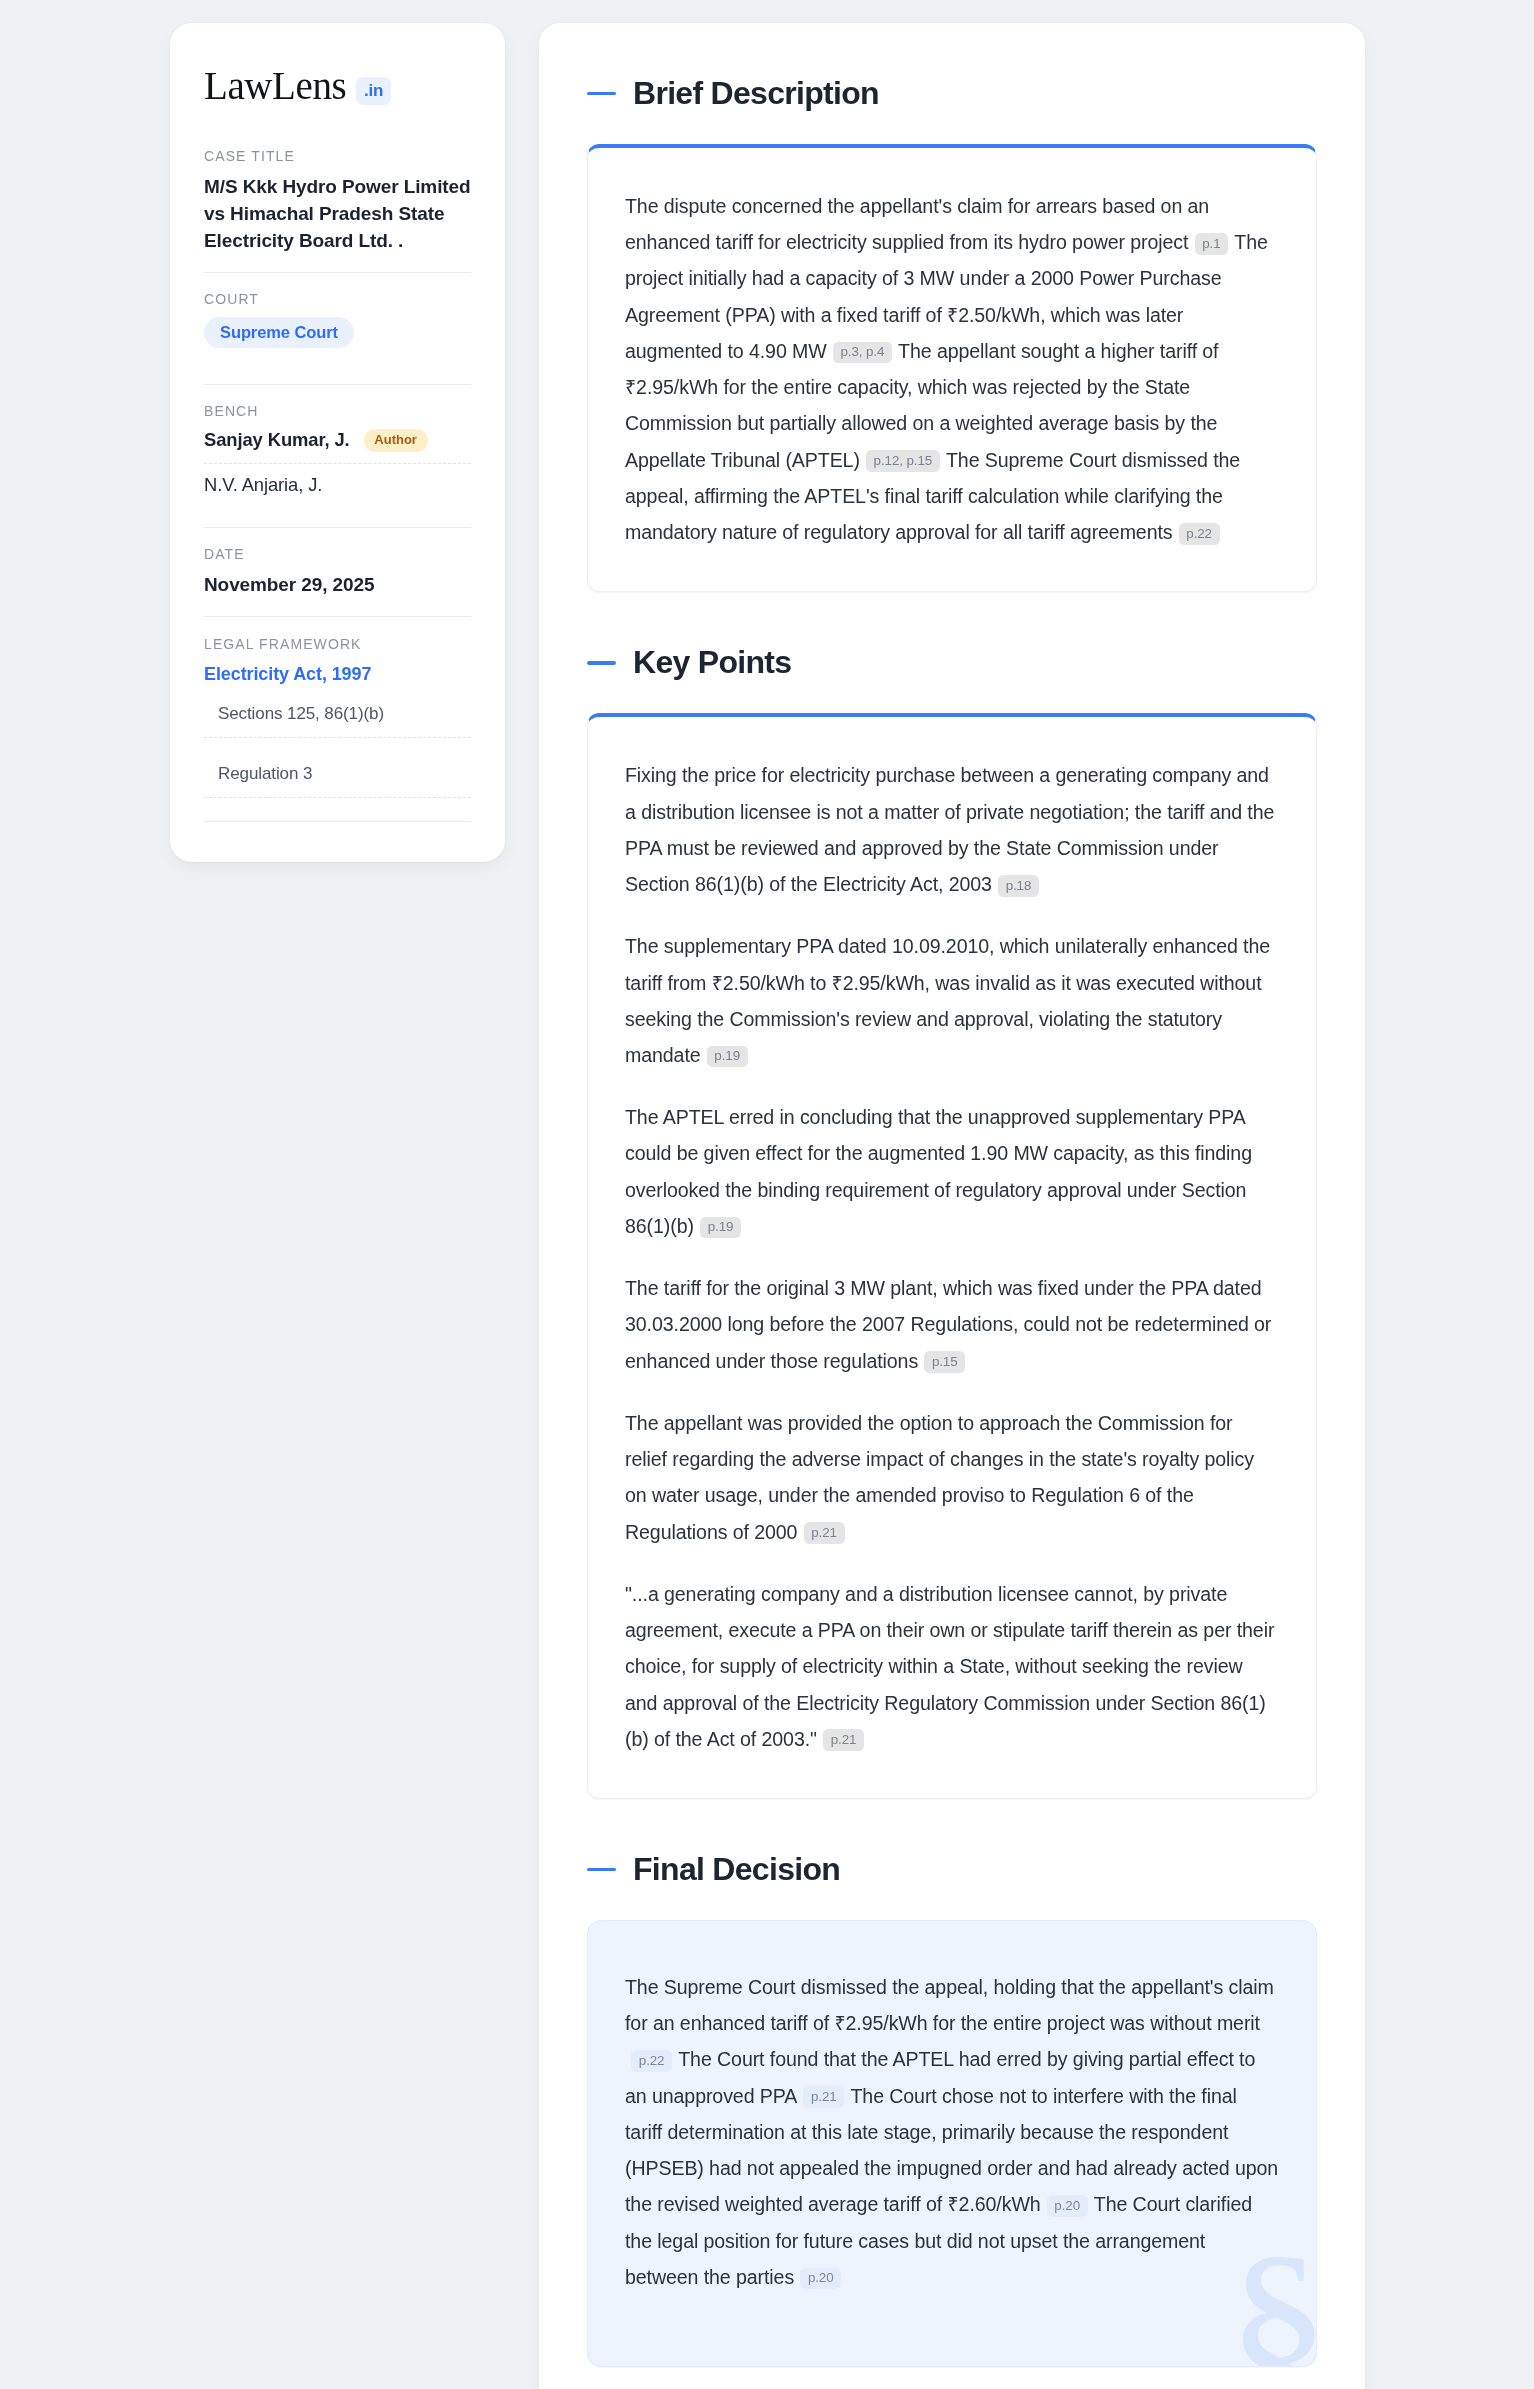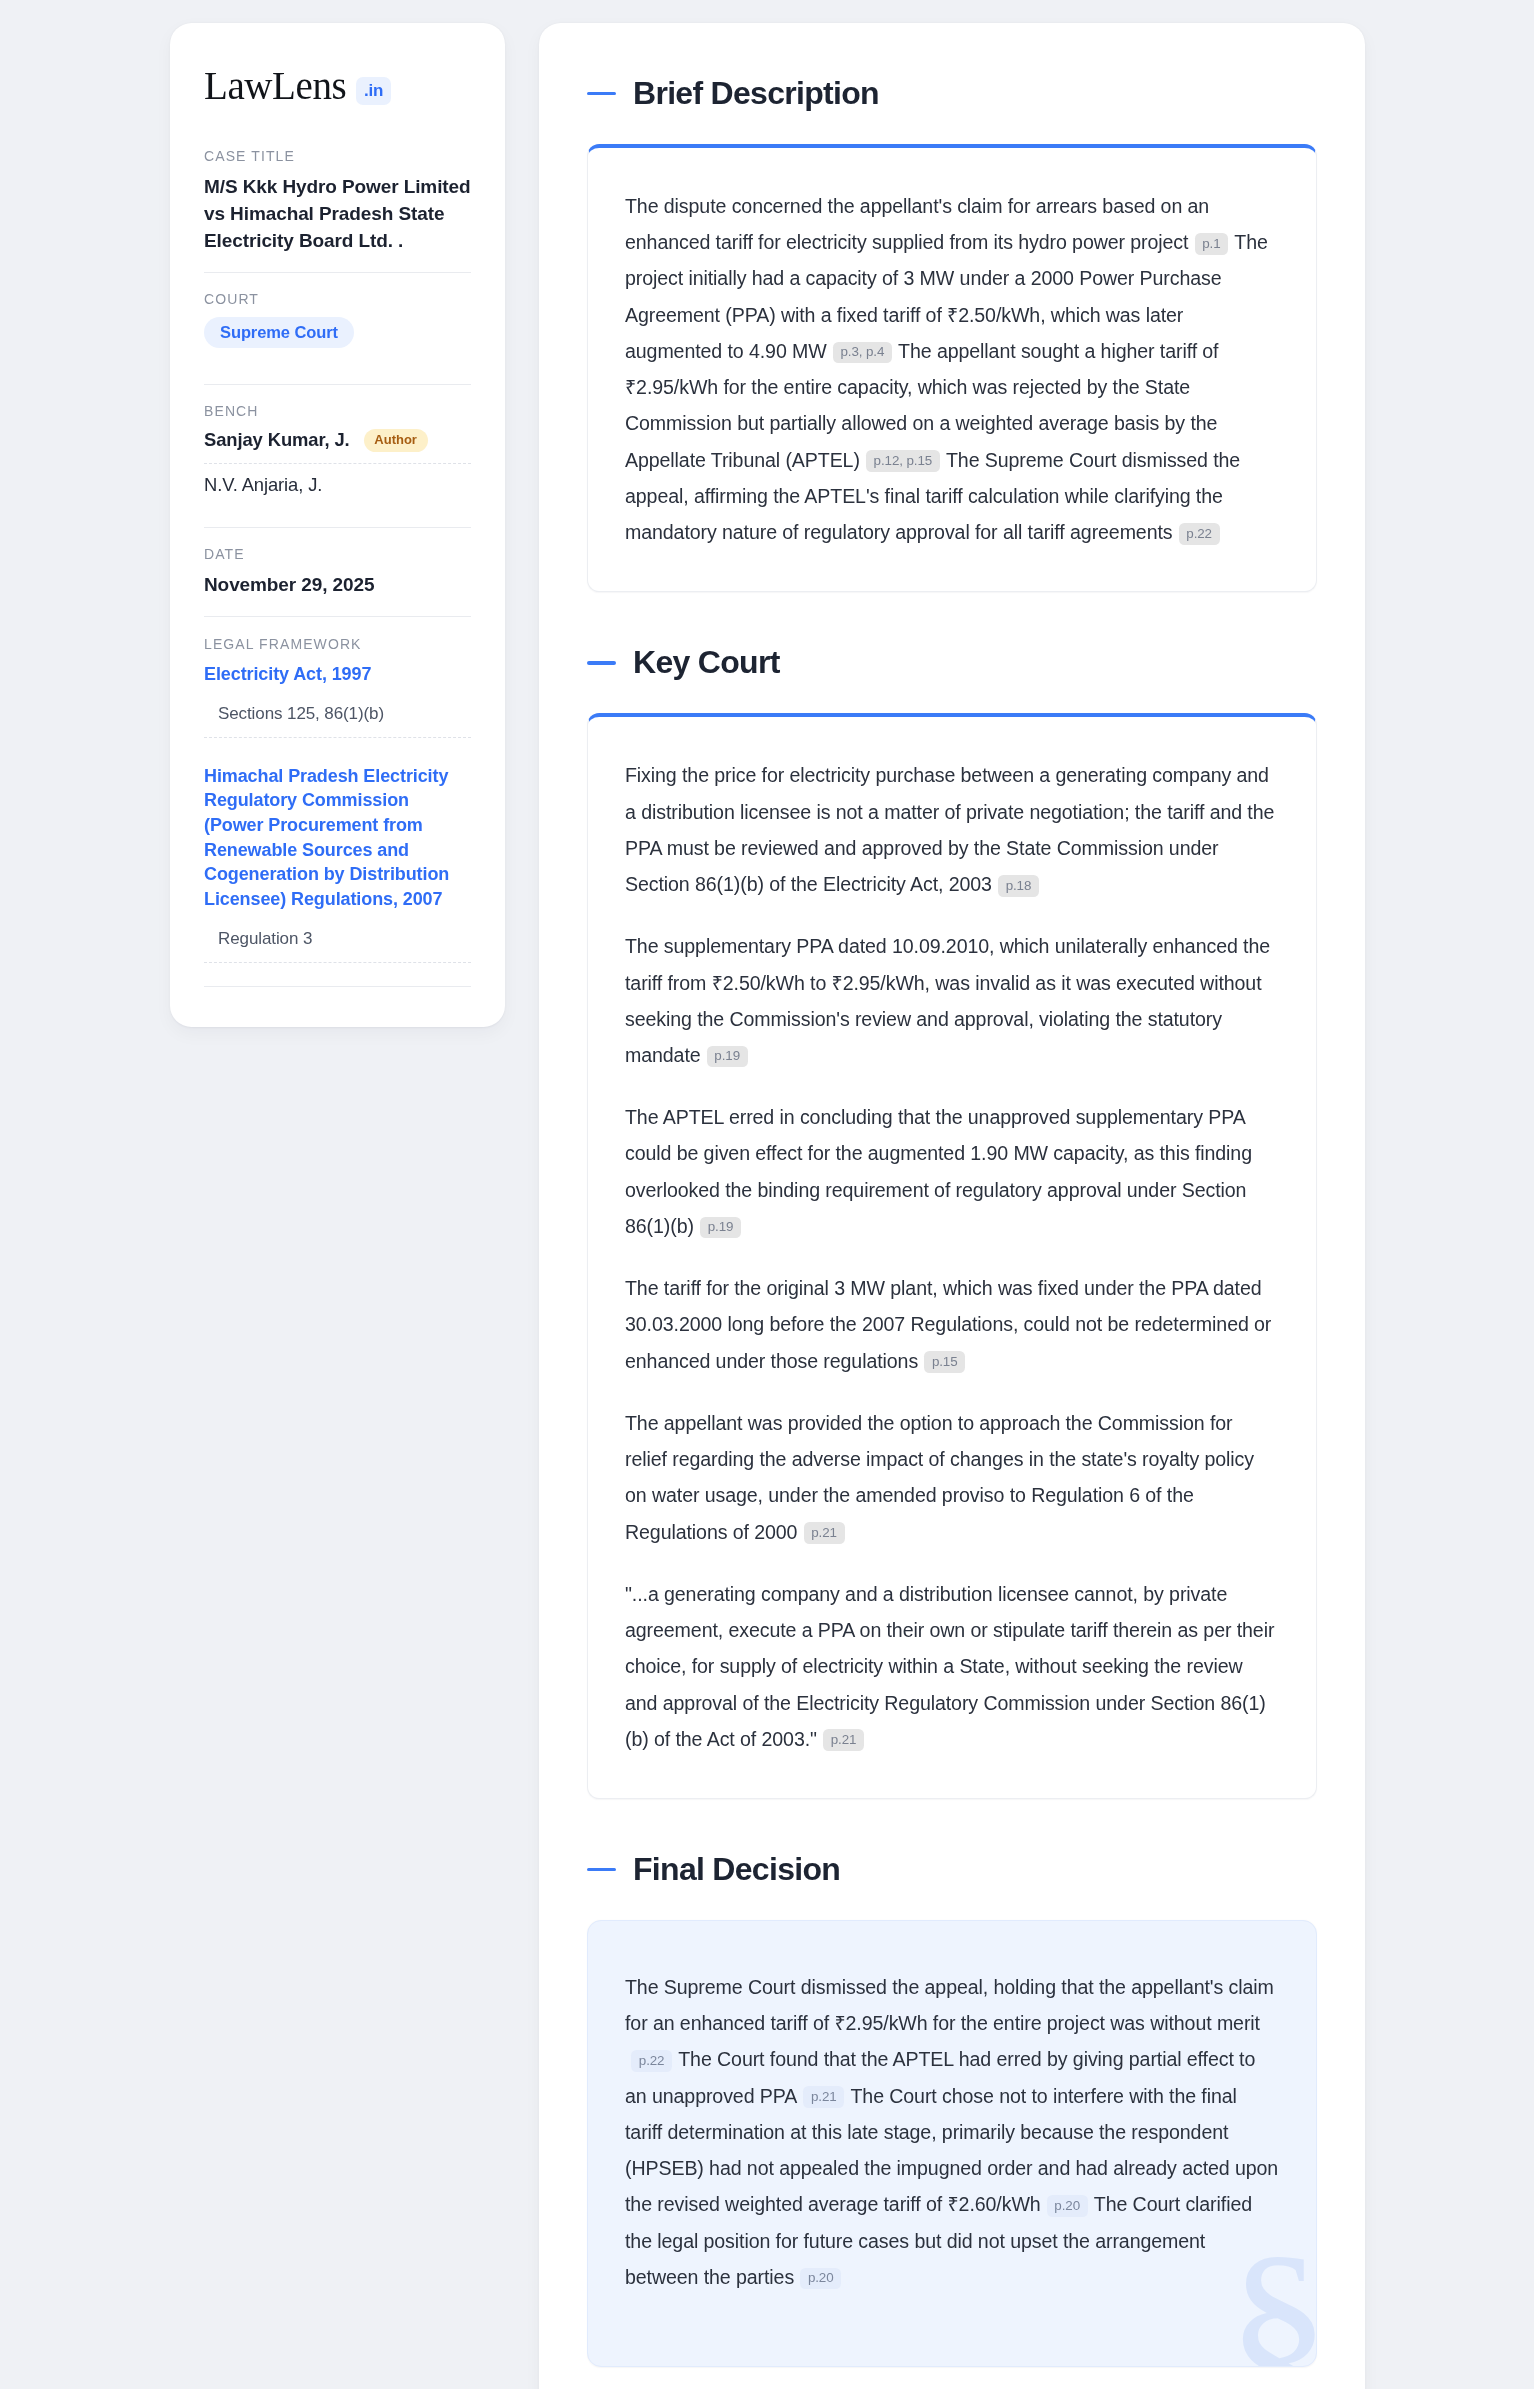--- a/index.html
+++ b/index.html
@@ -270,21 +270,20 @@
       <div class="meta-value">November 29, 2025</div>
     </div>
     <div class="meta-divider"></div>
 
     <div class="meta-block" style="padding-bottom:0;">
       <div class="meta-label">LEGAL FRAMEWORK</div>
 
       <div class="law-title">Electricity Act, 1997</div>
       <div class="law-sub">Sections 125, 86(1)(b)</div>
 
-      <div class="law-title">Himachal Pradesh Electricity Regulatory Commission (Power Procurement from Renewable Sources and Cogeneration by Distribution Licensee) Regulations, 2007</div>
       <div class="law-sub last">Regulation 3</div>
 
       <div class="tail-divider"></div>
     </div>
 
   </aside>
 
   <main class="main">
 
     <section class="section">
@@ -295,21 +294,21 @@
       <div class="card">
         <p class="body-text">
           <span>The dispute concerned the appellant's claim for arrears based on an enhanced tariff for electricity supplied from its hydro power project</span><span class="cite">p.1</span><span>The project initially had a capacity of 3 MW under a 2000 Power Purchase Agreement (PPA) with a fixed tariff of ₹2.50/kWh, which was later augmented to 4.90 MW</span><span class="cite">p.3, p.4</span><span>The appellant sought a higher tariff of ₹2.95/kWh for the entire capacity, which was rejected by the State Commission but partially allowed on a weighted average basis by the Appellate Tribunal (APTEL)</span><span class="cite">p.12, p.15</span><span>The Supreme Court dismissed the appeal, affirming the APTEL's final tariff calculation while clarifying the mandatory nature of regulatory approval for all tariff agreements</span><span class="cite">p.22</span>
         </p>
       </div>
     </section>
 
     <section class="section">
       <div class="section-head">
         <span class="section-dash"></span>
-        <h2 class="section-title">Key Court</h2>
+        <h2 class="section-title">Key Points</h2>
       </div>
       <div class="card">
         <p class="body-text">
           <span>Fixing the price for electricity purchase between a generating company and a distribution licensee is not a matter of private negotiation; the tariff and the PPA must be reviewed and approved by the State Commission under Section 86(1)(b) of the Electricity Act, 2003</span><span class="cite">p.18</span>
         </p>
         <p class="body-text">
           <span>The supplementary PPA dated 10.09.2010, which unilaterally enhanced the tariff from ₹2.50/kWh to ₹2.95/kWh, was invalid as it was executed without seeking the Commission's review and approval, violating the statutory mandate</span><span class="cite">p.19</span>
         </p>
         <p class="body-text">
           <span>The APTEL erred in concluding that the unapproved supplementary PPA could be given effect for the augmented 1.90 MW capacity, as this finding overlooked the binding requirement of regulatory approval under Section 86(1)(b)</span><span class="cite">p.19</span>

